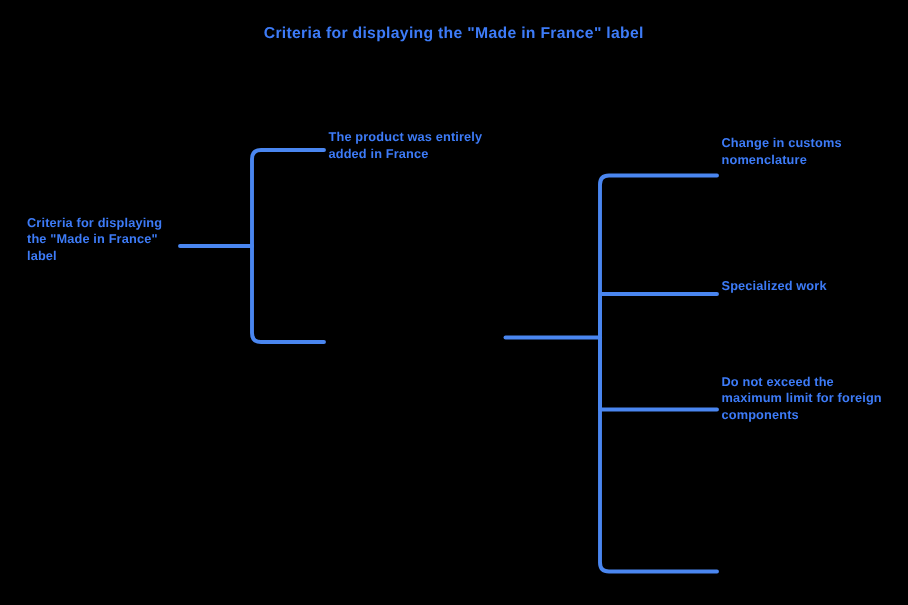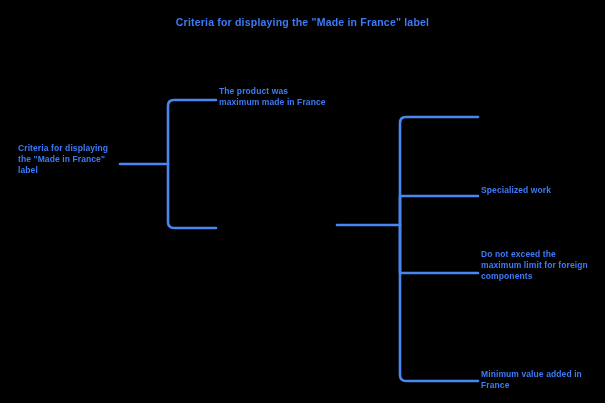--- a/index.html
+++ b/index.html
@@ -81,23 +81,23 @@
 
       <path d="M 400 225 L 400 123 Q 400 117 406 117 L 478 117"></path>
       <path d="M 400 225 L 400 196 L 478 196"></path>
       <path d="M 400 225 L 400 273 L 478 273"></path>
       <path d="M 400 225 L 400 375 Q 400 381 406 381 L 478 381"></path>
     </g>
   </svg>
 
   <div class="node" id="node-root">Criteria for displaying the "Made in France" label</div>
 
-  <div class="node" id="node-l1-0">The product was maximum made in France</div>
+  <div class="node" id="node-l1-0">The product was entirely added in France</div>
 
 
+  <div class="node" id="node-l2-0">Change in customs nomenclature</div>
 
   <div class="node" id="node-l2-2">Do not exceed the maximum limit for foreign components</div>
 
   <div class="node" id="node-l2-1">Specialized work</div>
 
-  <div class="node" id="node-l2-3">Minimum value added in France</div>
 
 </div>
 
 </body></html>

